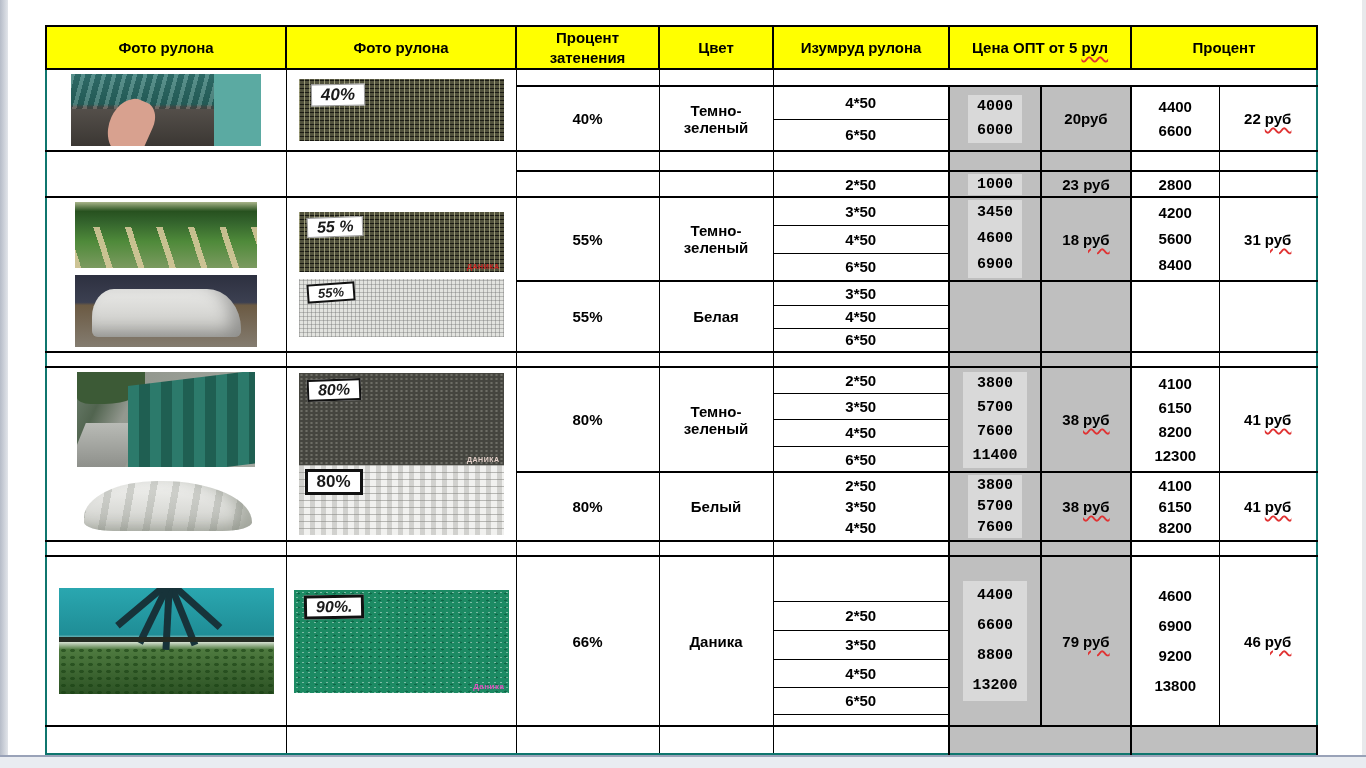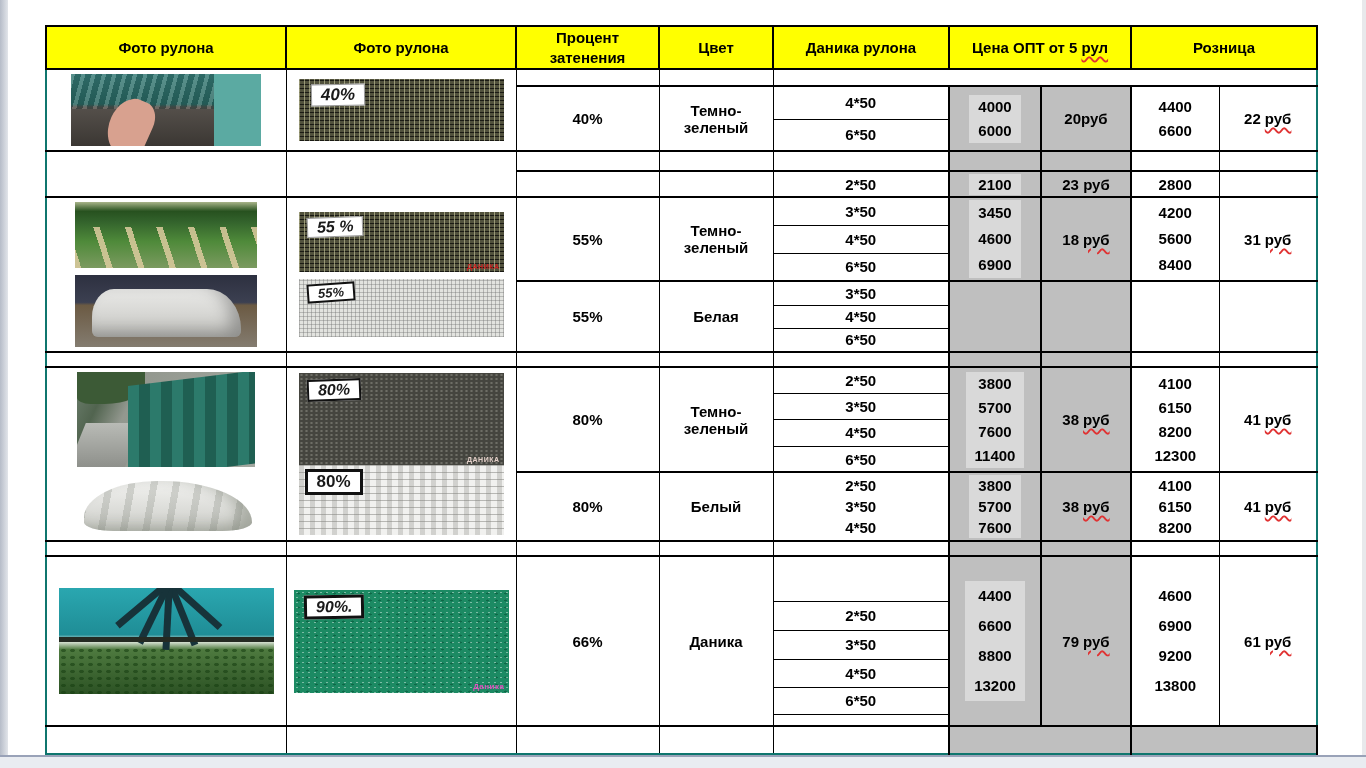--- a/index.html
+++ b/index.html
@@ -8,21 +8,21 @@
   .edge-left{position:absolute;left:0;top:0;width:8px;height:768px;background:linear-gradient(90deg,#b6bcc8,#e2e5ea);}
   .edge-right{position:absolute;right:0;top:0;width:4px;height:768px;background:#e8e9ec;}
   .edge-bottom{position:absolute;left:0;bottom:0;width:100%;height:11px;background:#e9ecf1;border-top:2px solid #99a2b8;}
 
   table.price{position:absolute;left:45px;top:25px;border-collapse:collapse;table-layout:fixed;border:2px solid #0f766e;padding-left:20px;}
   td{border:1px solid #000;padding:0;text-align:center;vertical-align:middle;
      font-weight:bold;font-size:15px;color:#000;overflow:hidden;}
   tr.hdr td{background:#ffff00;border:2px solid #000;line-height:1.3;}
   td.gray{background:#bfbfbf;border-left:2px solid #000;border-right:2px solid #000;}
   td.tt{border-top:2px solid #000;}
-  .hl{background:#d9d9d9;display:inline-block;padding:0 9px;white-space:pre-line;line-height:24px;}
+  .hl{background:#d9d9d9;display:inline-block;padding:0 9px;white-space:pre-line;line-height:24px;font-family:Liberation Mono, monospace;}
   .stack{white-space:pre-line;line-height:24px;}
   .pre{white-space:pre-line;line-height:21px;}
   .lh21{line-height:21px}.lh24{line-height:24px}.lh26{line-height:26px}.lh30{line-height:30px}
   .sq{text-decoration-line:underline;text-decoration-style:wavy;text-decoration-color:#e03232;
       text-decoration-thickness:2px;text-underline-offset:3px;margin-left:4px;}
 
   
   .pcol{display:flex;flex-direction:column;align-items:center;justify-content:center;gap:7px;padding:4px 0;}
   .ph{position:relative;overflow:hidden;flex:none;}
   .tag{position:absolute;background:#fff;color:#1a1a1a;padding:0 9px;font-size:15px;white-space:nowrap;}
@@ -127,23 +127,23 @@
         <col style="width:88px">
         <col style="width:98px">
     </colgroup>
 
     <tbody>
         <tr class="hdr" style="height:43px">
       <td>Фото рулона</td>
       <td>Фото рулона</td>
       <td>Процент затенения</td>
       <td>Цвет</td>
-      <td>Даника рулона</td>
+      <td>Изумруд рулона</td>
       <td colspan="2"><span>Цена ОПТ от 5</span><span class="sq">рул</span></td>
-      <td colspan="2">Розница</td>
+      <td colspan="2">Процент</td>
     </tr>
 
     <tr style="height:17px">
       <td rowspan="3">
         <div class="pcol">
               <div class="ph p40roll">
                 <span class="handshape"></span>
               </div>
             </div>
       </td>
@@ -183,21 +183,21 @@
       <td class="tt"></td>
       <td class="gray tt"></td>
       <td class="gray tt"></td>
       <td class="tt"></td>
       <td class="tt"></td>
     </tr>
     <tr style="height:26px">
       <td class="tt"></td>
       <td class="tt"></td>
       <td class="tt">2*50</td>
-      <td class="gray tt"><span class="hl lh21">2100</span></td>
+      <td class="gray tt"><span class="hl lh21">1000</span></td>
       <td class="gray tt"><span>23 руб</span></td>
       <td class="tt">
             <div class="stack lh21">2800</div>
           </td>
       <td class="tt"></td>
     </tr>
 
     <tr style="height:28px">
       <td rowspan="6" class="tt">
         <div class="pcol">
@@ -373,21 +373,21 @@
 6600
 8800
 13200</span></td>
       <td rowspan="6" class="gray tt"><span>79</span><span class="sq">руб</span></td>
       <td rowspan="6" class="tt">
             <div class="stack lh30">4600
 6900
 9200
 13800</div>
           </td>
-      <td rowspan="6" class="tt"><span>61</span><span class="sq">руб</span></td>
+      <td rowspan="6" class="tt"><span>46</span><span class="sq">руб</span></td>
     </tr>
     <tr style="height:29px">
           <td>2*50</td>
         </tr>
     <tr style="height:29px">
           <td>3*50</td>
         </tr>
     <tr style="height:28px">
           <td>4*50</td>
         </tr>

